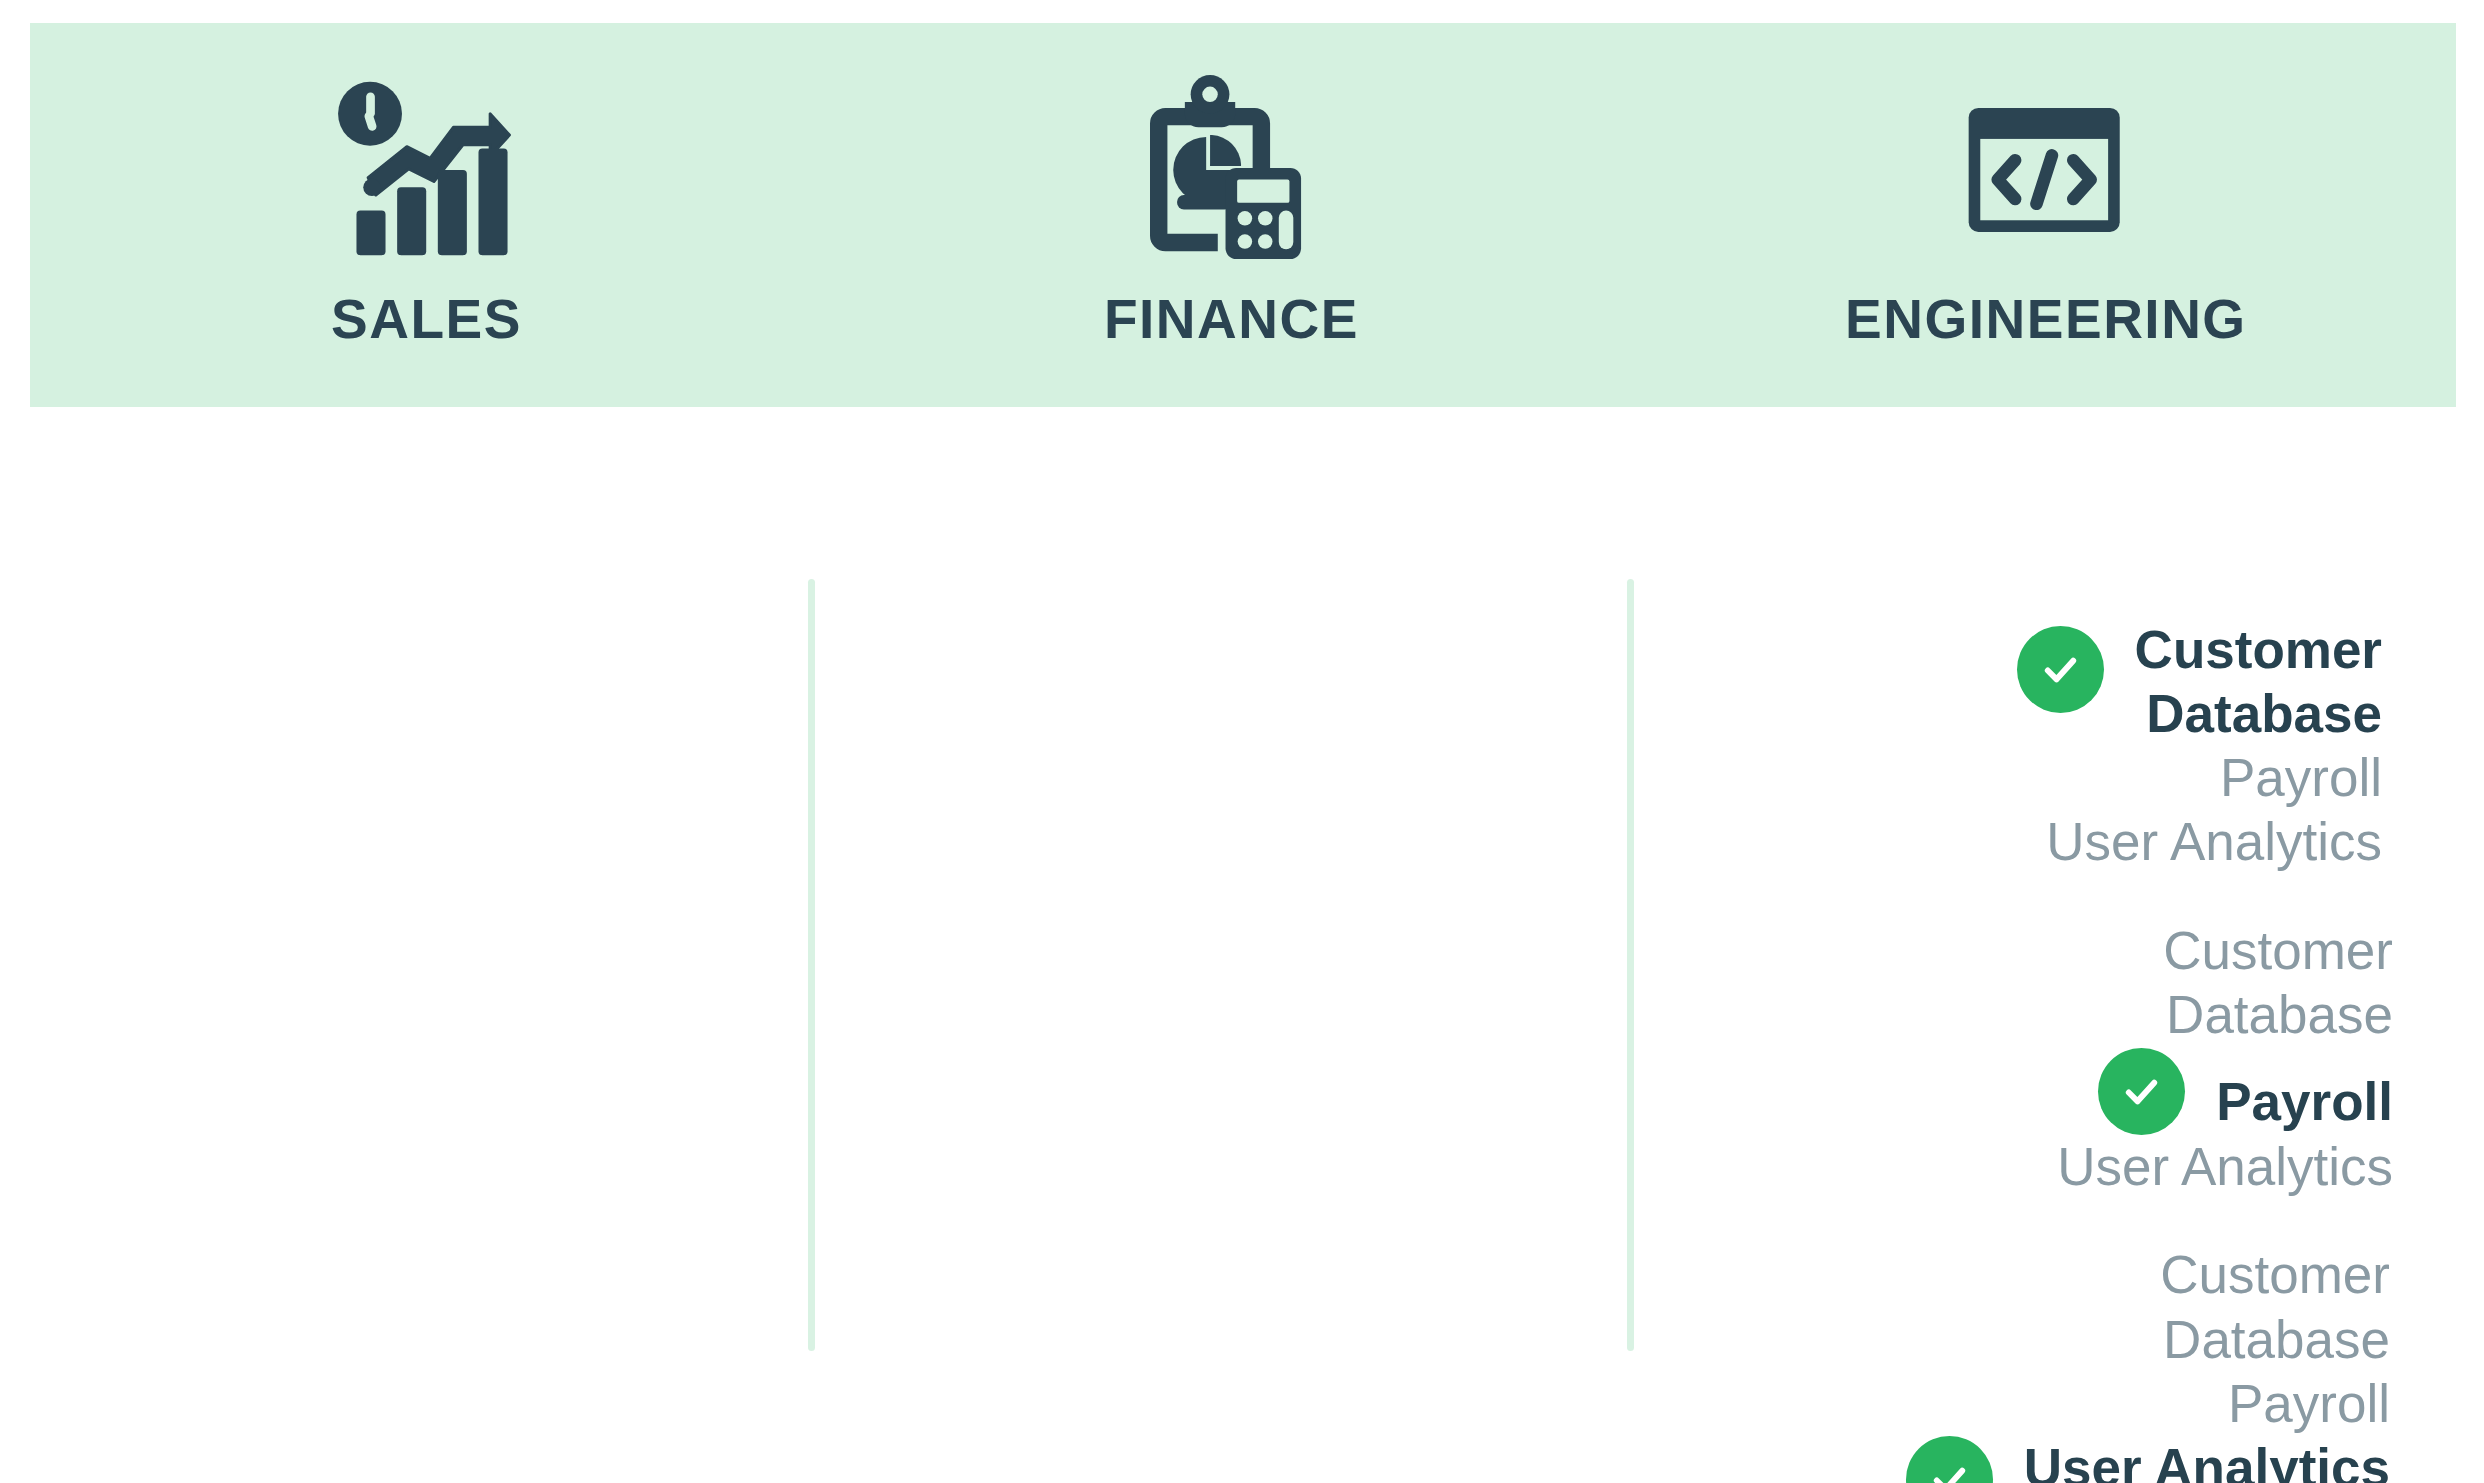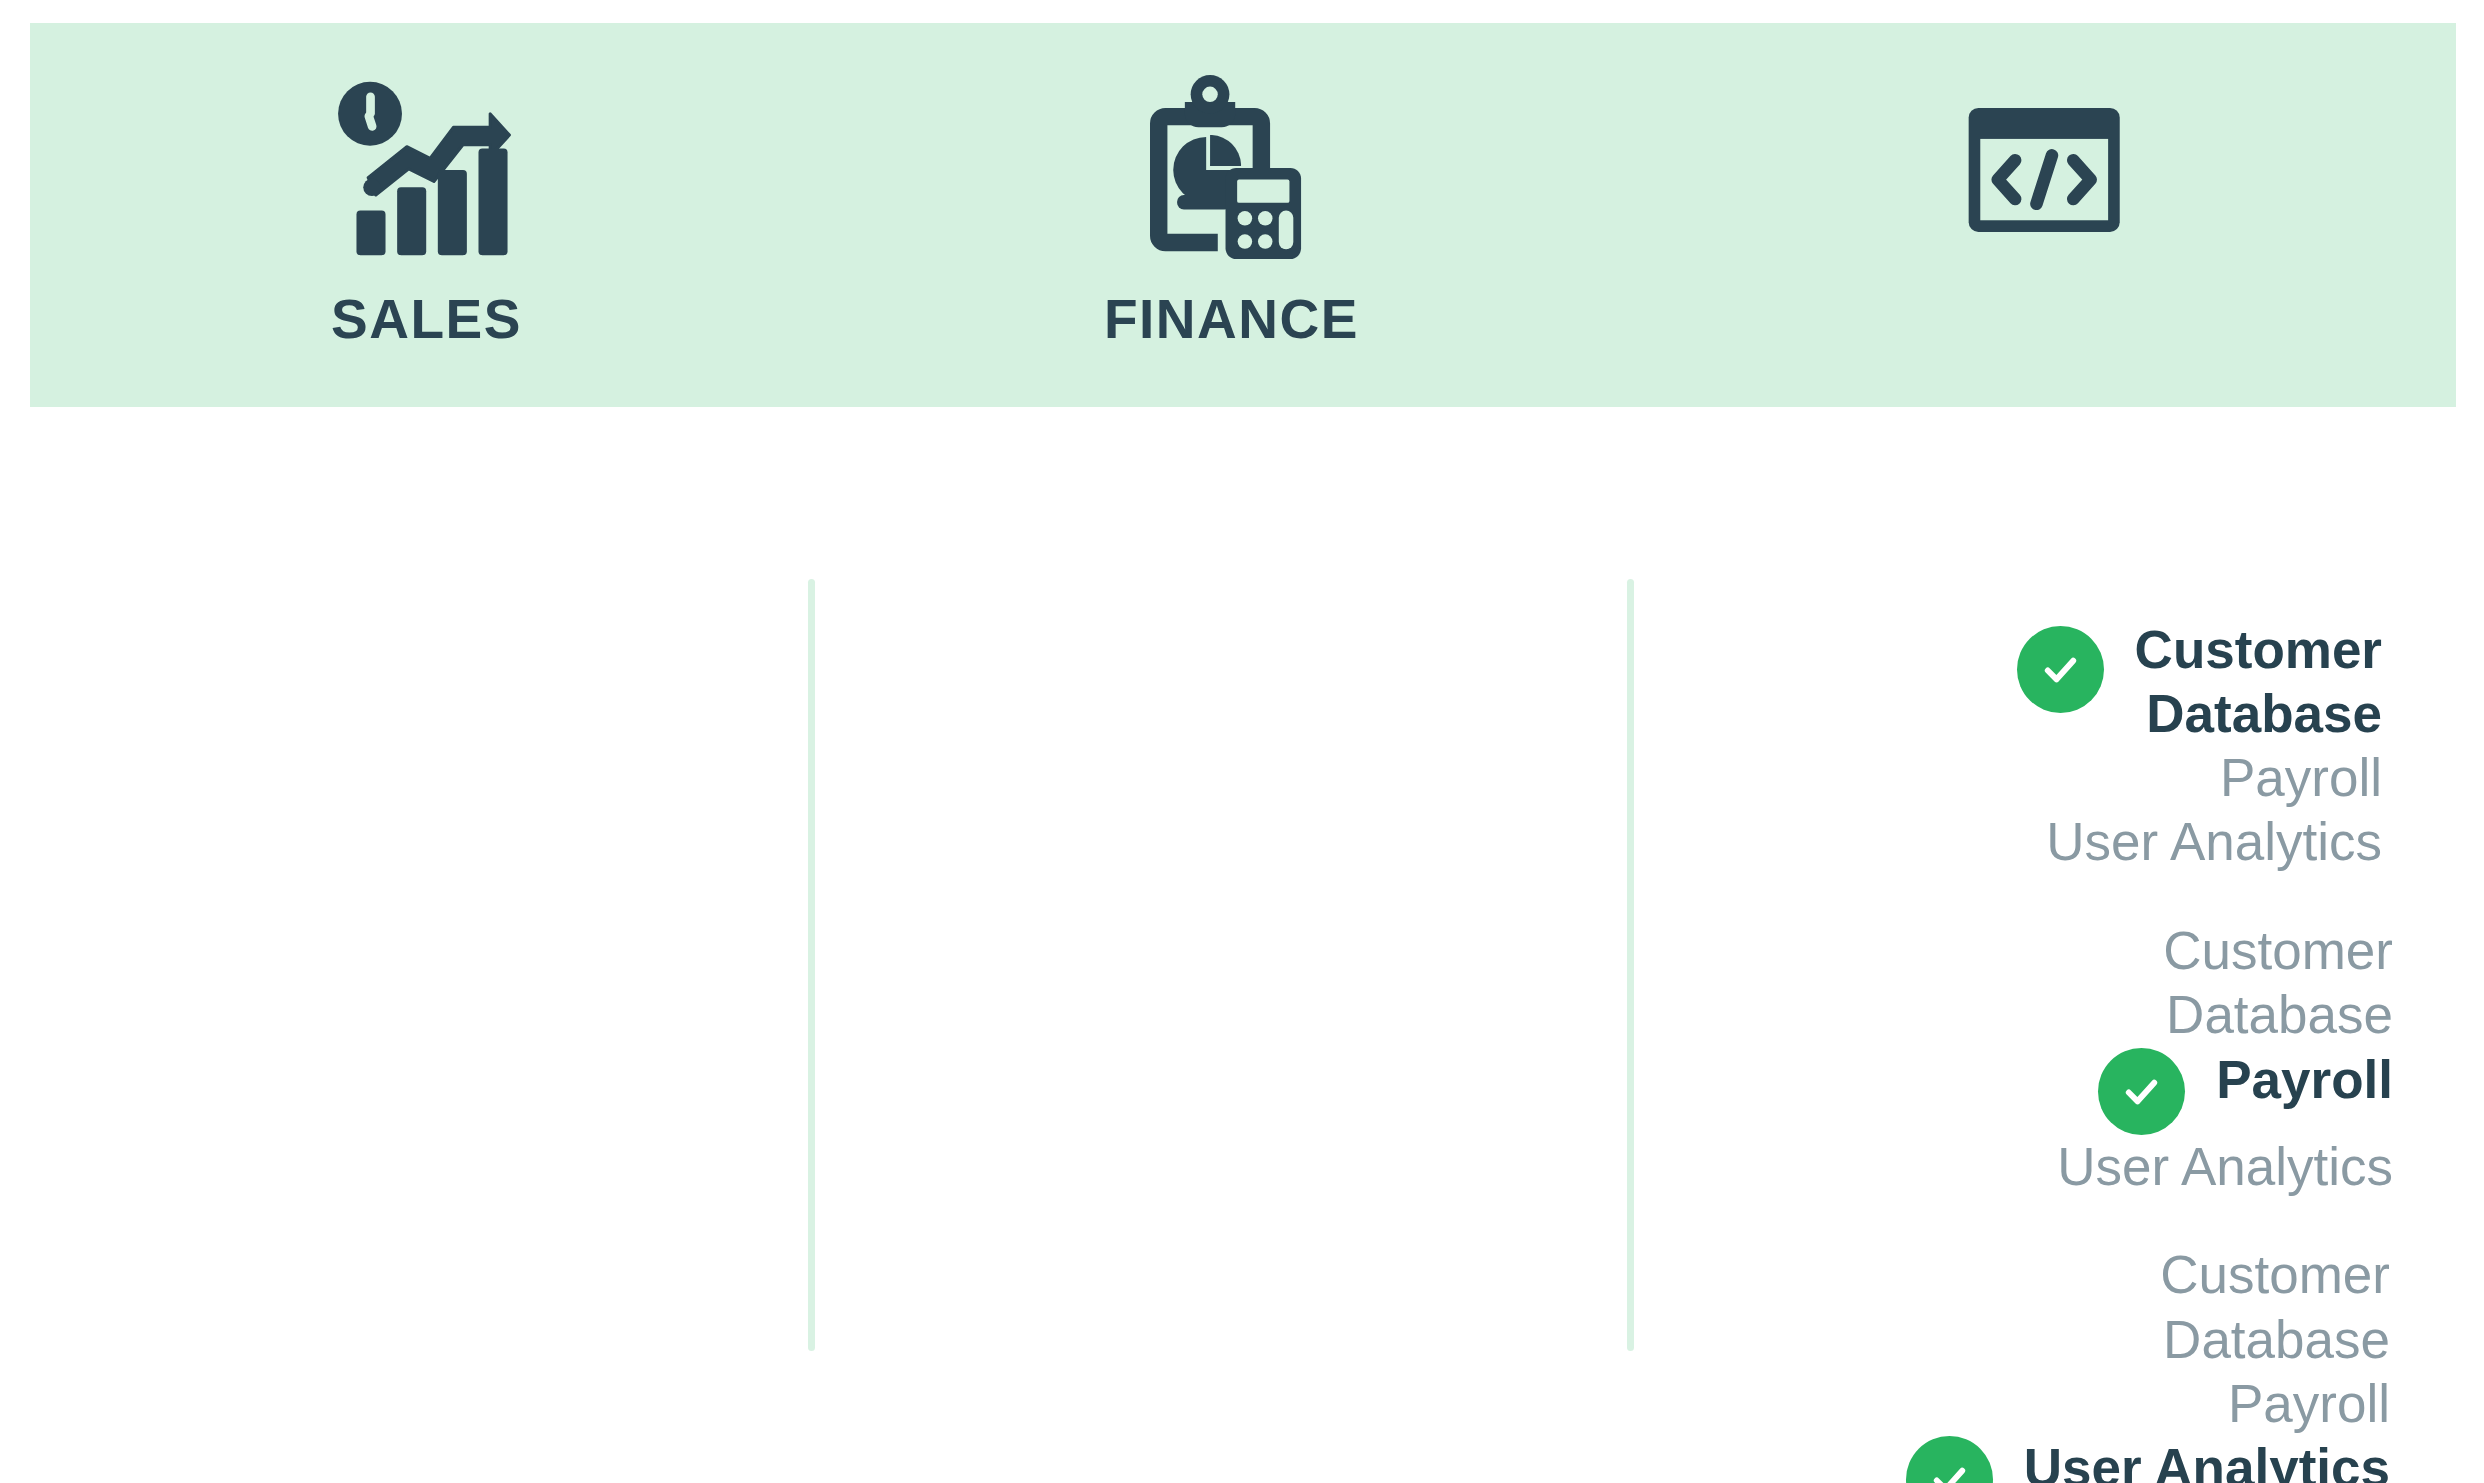--- a/index.html
+++ b/index.html
@@ -99,21 +99,21 @@
     display: flex;
     flex-direction: row;
     align-items: center;
     justify-content: flex-end;
     box-sizing: border-box;
     padding-right: 70px;
     gap: 31px;
   }
   
   .row-0 { align-items: flex-start; padding-top: 39px; }
-  .row-1 { align-items: flex-start; }
+  .row-1 { align-items: flex-end; }
   .row-2 { align-items: flex-start; padding-bottom: 5.8px; }
 
   
   .col-1 .cell { padding-right: 74px; }
   .col-2 .cell { padding-right: 63px; }
   .col-3 .cell { padding-right: 66px; }
 
   .check {
     flex: 0 0 auto;
     width: 87px;
@@ -199,20 +199,21 @@
         <svg width="194" height="184" viewBox="0 0 200 190" fill="#2b4452" aria-hidden="true">
           <rect x="22" y="34" width="156" height="128" rx="10"></rect>
           <rect x="34" y="66" width="132" height="84" fill="#d5f1e0"></rect>
           <g stroke="#2b4452" stroke-width="13" stroke-linecap="round" stroke-linejoin="round" fill="none">
             <path d="M70 88 L52 108 L70 128"></path>
             <path d="M130 88 L148 108 L130 128"></path>
             <path d="M108 83 L92 133"></path>
           </g>
         </svg>
       </div>
+      <div class="header-label">ENGINEERING</div>
     </div>
   </div>
 
   <div class="matrix">
 
     <div class="divider d1"></div>
     <div class="divider d2"></div>
 
     <div class="column col-1">
       <div class="cell row-0">

